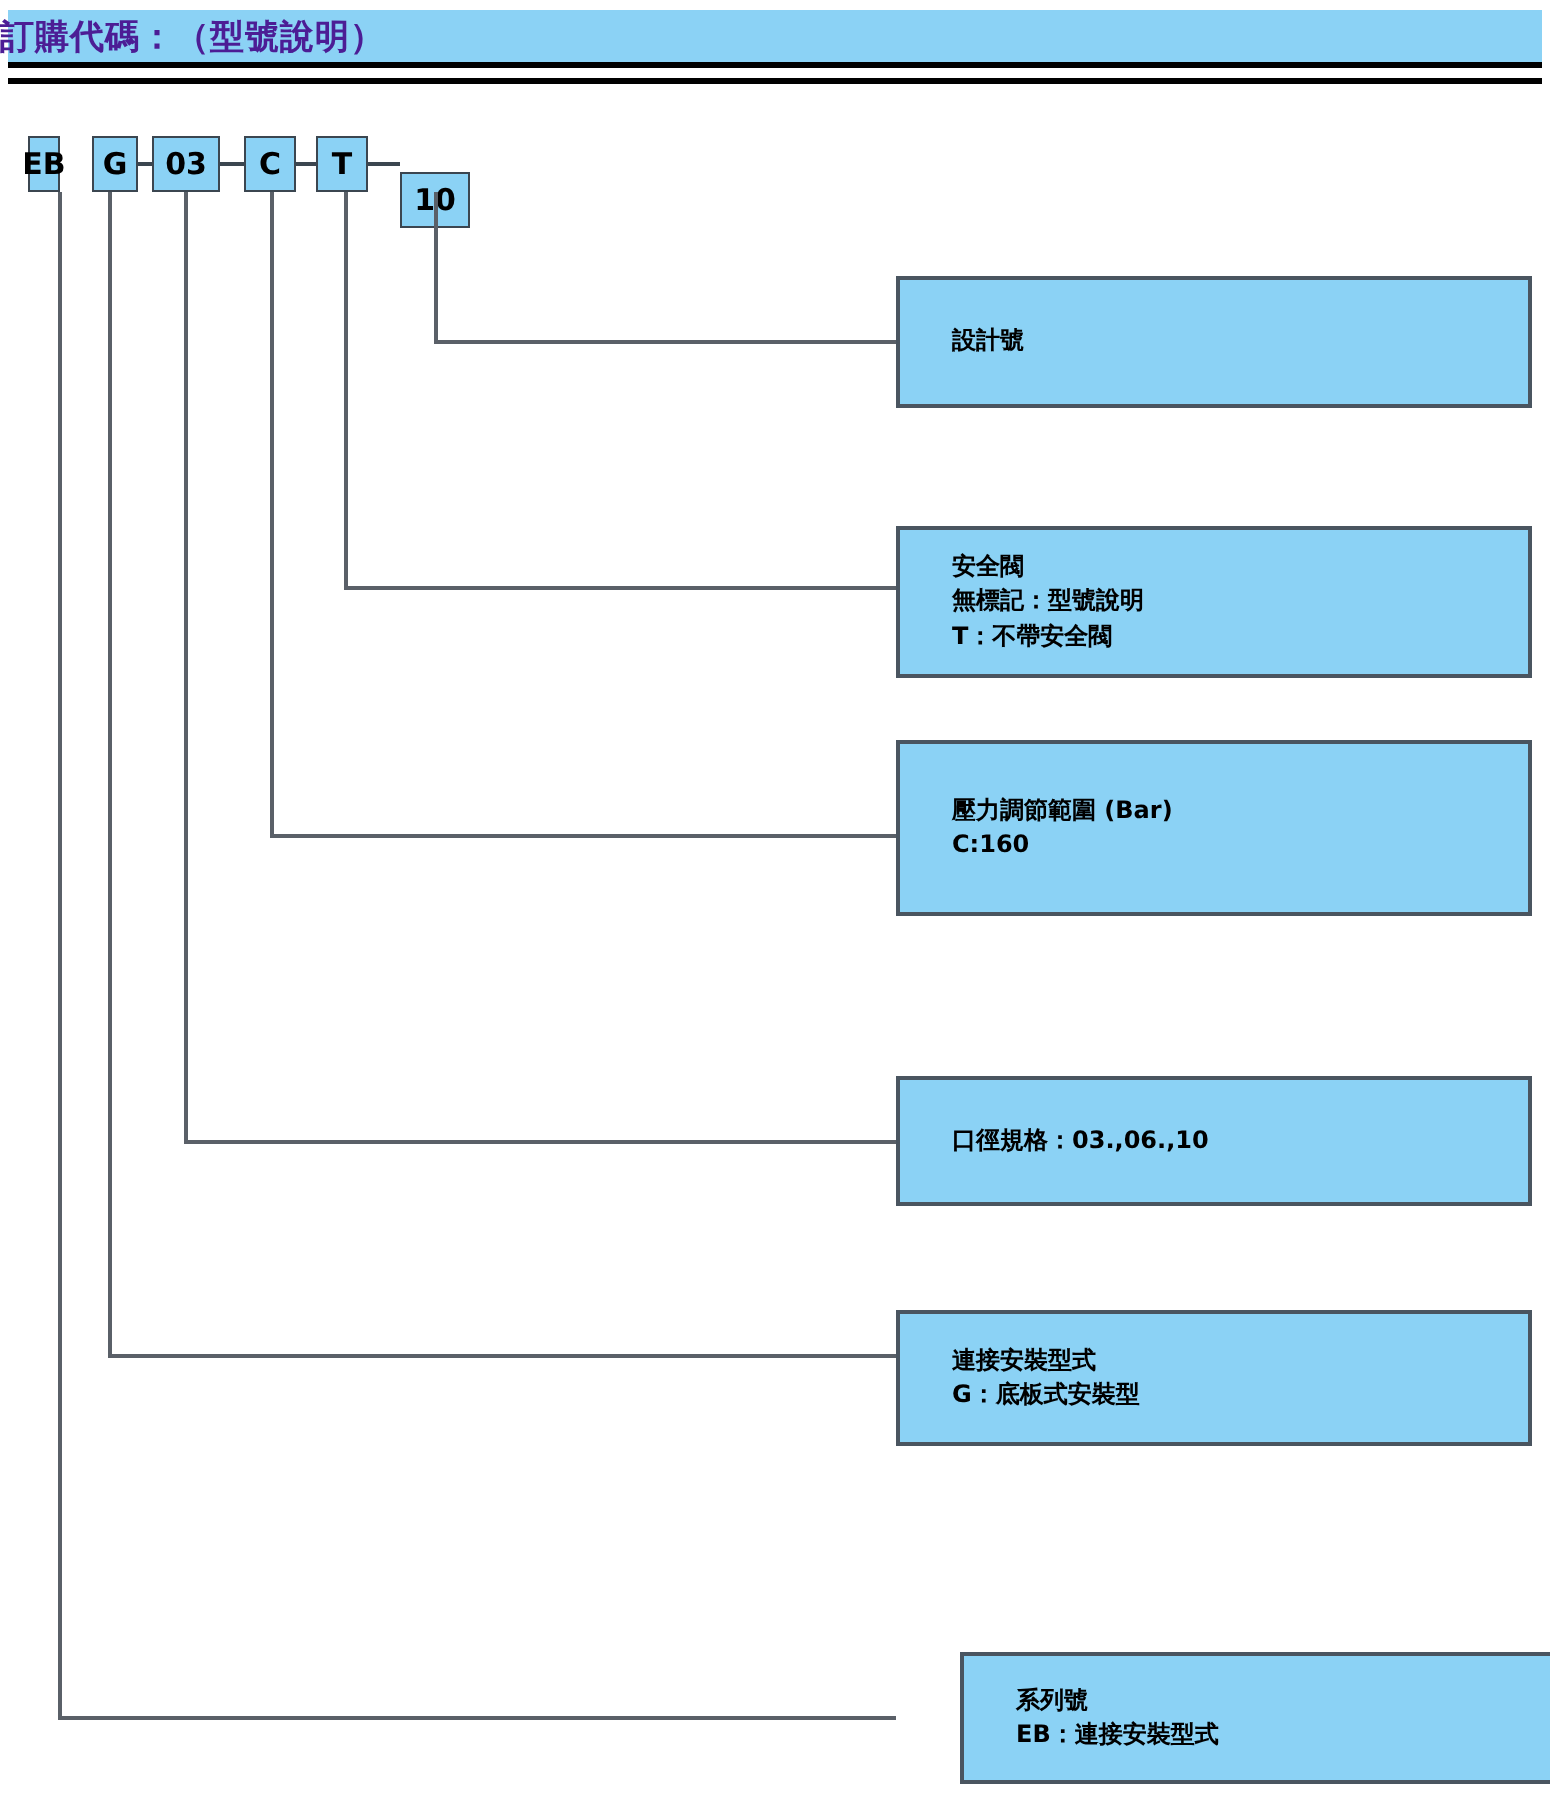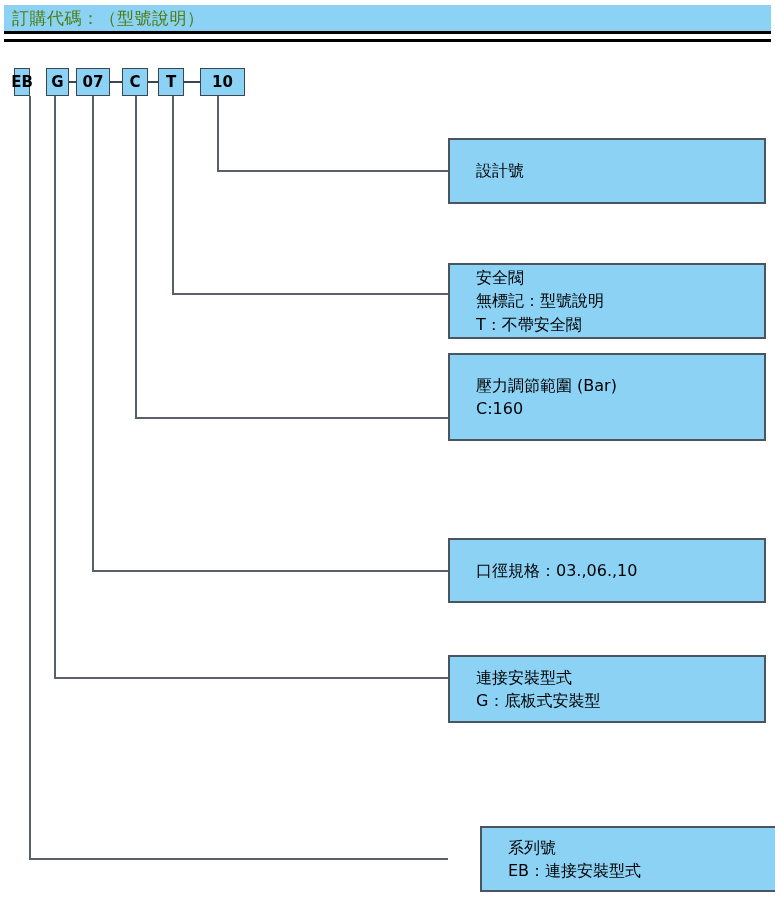--- a/index.html
+++ b/index.html
@@ -23,25 +23,25 @@
     position: absolute;
     left: 4px;
     top: 5px;
     width: 767px;
     height: 26px;
     background: #8BD2F5;
     box-sizing: border-box;
   }
   .header-title {
     position: absolute;
-    left: 12px;
+    left: 0;
     top: 7px;
     font-size: 17px;
-    font-weight: normal;
-    color: #4d7c0f;
+    font-weight: bold;
+    color: #4c1d95;
     letter-spacing: 0.5px;
     white-space: nowrap;
   }
   .header-rule-a {
     position: absolute;
     left: 4px;
     top: 31px;
     width: 767px;
     height: 3px;
     background: #000000;
@@ -96,44 +96,44 @@
     width: 318px;
     background: #8BD2F5;
     border: 2px solid #4A5560;
     box-sizing: border-box;
     padding: 0 0 0 26px;
     display: flex;
     flex-direction: column;
     justify-content: center;
   }
   .desc-line {
-    font-size: 16px;
-    font-weight: normal;
+    font-size: 12px;
+    font-weight: bold;
     color: #000000;
     line-height: 1.45;
     white-space: nowrap;
   }
 </style>
 </head>
 <body>
 
 <div id="page">
 
   <div class="header-bar"></div>
   <div class="header-title">訂購代碼：（型號說明）</div>
   <div class="header-rule-a"></div>
   <div class="header-rule-b"></div>
 
   <div id="dynamic-layer">
       <div class="code-box" style="left: 14px; width: 16px; text-align: center;">EB</div>
       <div class="code-box" style="left: 46px; width: 23px;">G</div>
-      <div class="code-box" style="left: 76px; width: 34px;">07</div>
+      <div class="code-box" style="left: 76px; width: 34px;">03</div>
       <div class="code-box" style="left: 122px; width: 26px;">C</div>
       <div class="code-box" style="left: 158px; width: 26px;">T</div>
-      <div class="code-box" style="left: 200px; width: 45px;">10</div>
+      <div class="code-box" style="left: 200px; width: 35px; margin-top: 18px;">10</div>
       <div class="code-dash" style="left: 69px; width: 7px;"></div>
       <div class="code-dash" style="left: 110px; width: 12px;"></div>
       <div class="code-dash" style="left: 148px; width: 10px;"></div>
       <div class="code-dash" style="left: 184px; width: 16px;"></div>
       <div class="vline" style="left: 217px; top: 96px; height: 74px;"></div>
       <div class="hline" style="left: 217px; top: 170px; width: 231px;"></div>
       <div class="vline" style="left: 172px; top: 96px; height: 197px;"></div>
       <div class="hline" style="left: 172px; top: 293px; width: 276px;"></div>
       <div class="vline" style="left: 135px; top: 96px; height: 321px;"></div>
       <div class="hline" style="left: 135px; top: 417px; width: 313px;"></div>
@@ -144,21 +144,21 @@
       <div class="vline" style="left: 29px; top: 96px; height: 762px;"></div>
       <div class="hline" style="left: 29px; top: 858px; width: 419px;"></div>
       <div class="desc-box" style="top: 138px; height: 66px;">
         <div class="desc-line">設計號</div>
       </div>
       <div class="desc-box" style="top: 248px; height: 76px; margin-top: 15px;">
         <div class="desc-line">安全閥</div>
         <div class="desc-line">無標記：型號說明</div>
         <div class="desc-line">T：不帶安全閥</div>
       </div>
-      <div class="desc-box" style="top: 353px; height: 88px;">
+      <div class="desc-box" style="top: 370px; height: 88px;">
         <div class="desc-line">壓力調節範圍 (Bar)</div>
         <div class="desc-line">C:160</div>
       </div>
       <div class="desc-box" style="top: 538px; height: 65px;">
         <div class="desc-line">口徑規格：03.,06.,10</div>
       </div>
       <div class="desc-box" style="top: 645px; height: 68px; margin-top: 10px;">
         <div class="desc-line">連接安裝型式</div>
         <div class="desc-line">G：底板式安裝型</div>
       </div>

